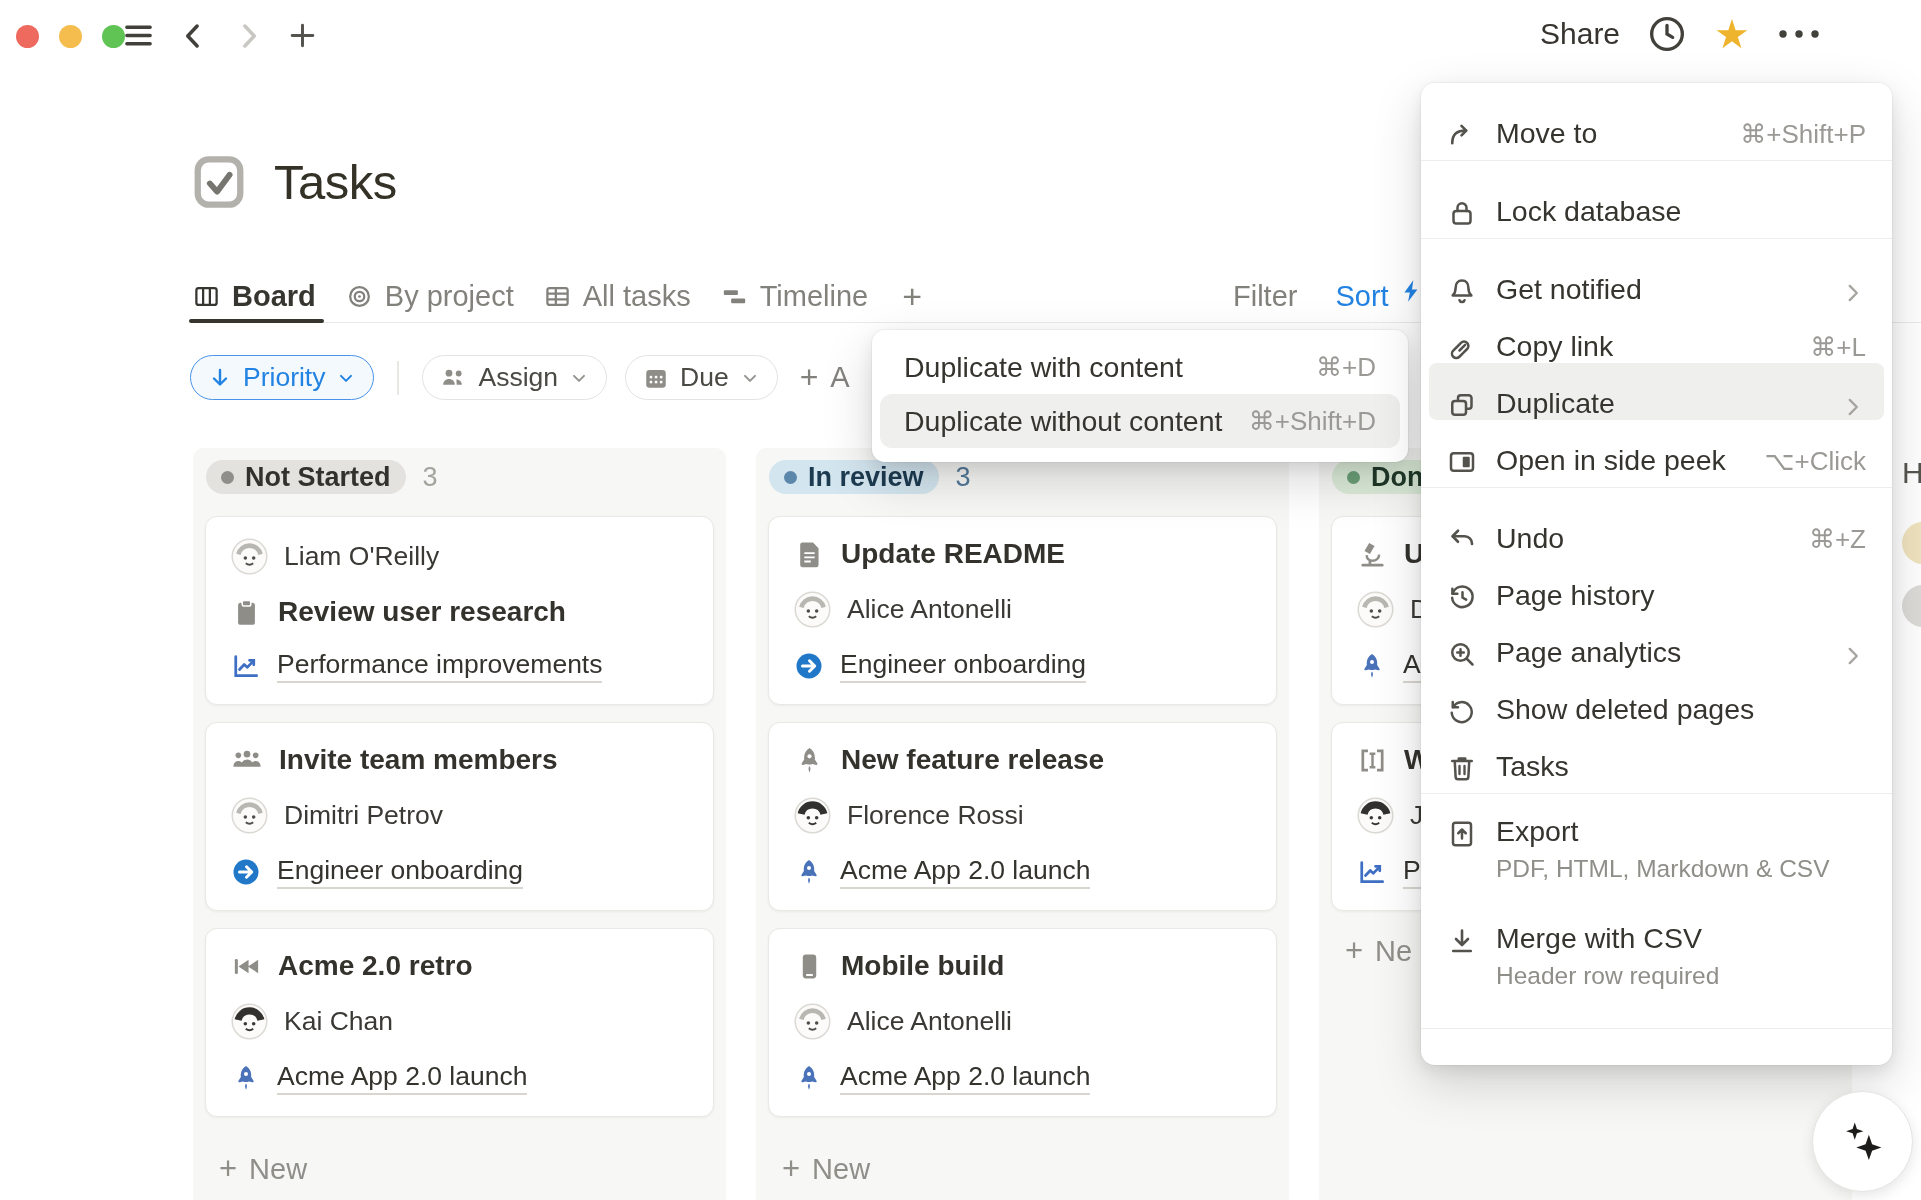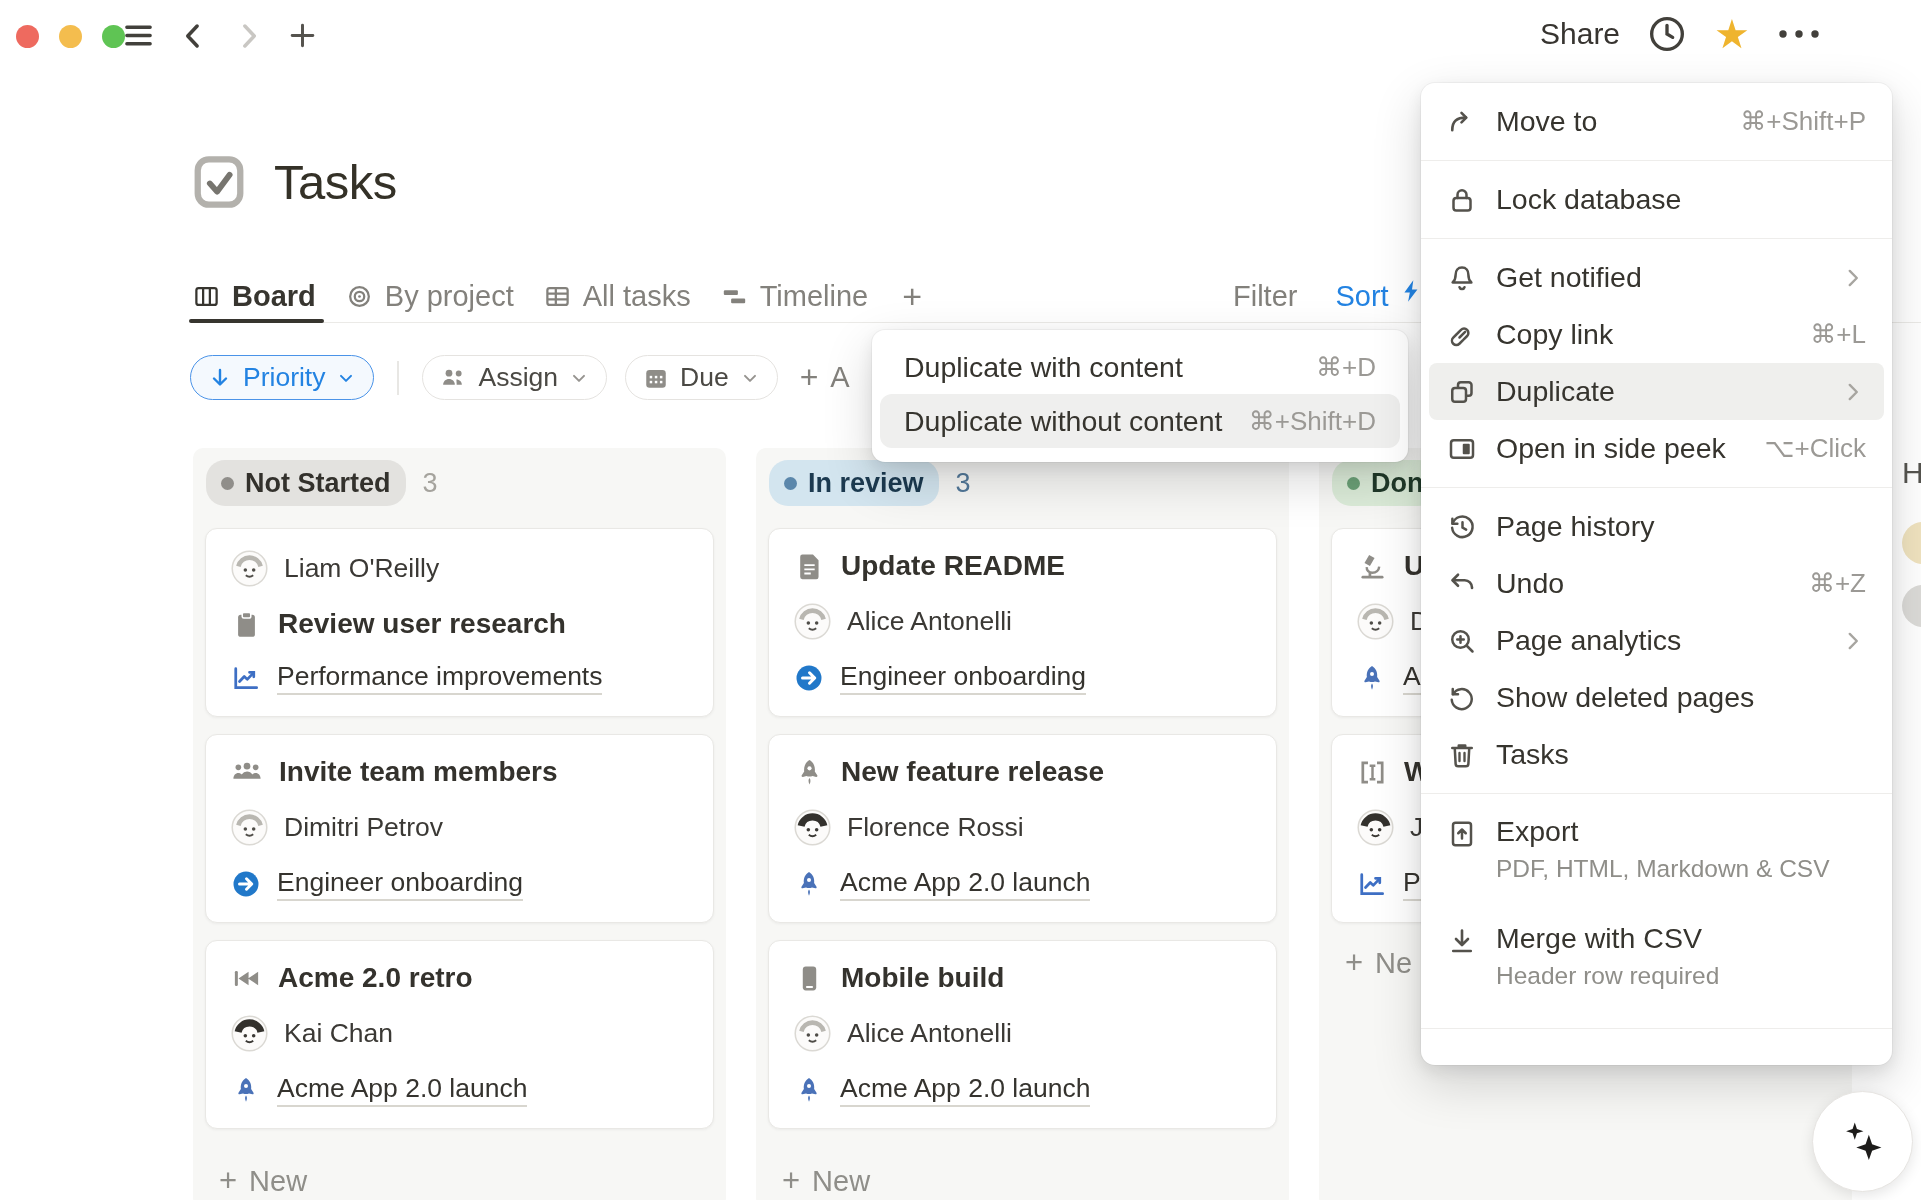--- a/index.html
+++ b/index.html
@@ -40,21 +40,21 @@
   .chipic{color:#8f8d88}
   .vdiv{width:2px;height:34px;background:#e8e7e4;margin:0 5px}
   .addf{display:flex;align-items:center;gap:12px;color:#83817c;font-size:29px;margin-left:4px}
   .addf .ap{font-size:32px}
   
   .board{position:absolute;left:193px;top:448px;right:0;height:760px}
   .col{position:absolute;top:0;width:533px;height:760px;background:#f7f7f5;border-radius:10px;
        padding:12px 12px 0;box-sizing:border-box}
   .col1{left:0}.col2{left:563px}.col3{left:1126px}
   .colhead{display:flex;align-items:center;margin-bottom:22px;margin-left:1px}
-  .pill{display:inline-flex;align-items:center;gap:11px;height:46px;padding:0 15px;border-radius:19px;
+  .pill{display:inline-flex;align-items:center;gap:11px;height:34px;padding:0 15px;border-radius:19px;
         font-size:27px;font-weight:700}
   .pill .dot{width:13px;height:13px;border-radius:50%}
   .pill.g{background:#e3e2df;color:#33312c}.pill.g .dot{background:#908e8a}
   .pill.b{background:#d3e5ef;color:#1c3a50}.pill.b .dot{background:#5b87ab}
   .pill.gr{background:#dcecd9;color:#213a2a}.pill.gr .dot{background:#6ba077}
   .count{margin-left:17px;font-size:27px;color:#a5a39d}
   .count.b{color:#527899}
   .card{background:#fff;border:1px solid #e9e8e5;border-radius:12px;box-shadow:0 1px 3px rgba(15,15,15,.05);
         padding:21px 25px;margin-bottom:17px}
   .crow{display:flex;align-items:center;gap:16px}
@@ -67,21 +67,21 @@
   .avatar{width:37px;height:37px;border-radius:50%;flex:none}
   .newrow{display:flex;align-items:center;gap:12px;color:#8f8e89;font-size:29px;padding-left:14px;margin-top:34px}
   .col3 .newrow{margin-top:22px}
   .newrow .np{font-size:31px}
   
   .menu{position:absolute;left:1421px;top:83px;width:471px;background:#fff;border-radius:14px;z-index:60;
         box-shadow:0 0 0 1px rgba(15,15,15,.04),0 6px 16px rgba(15,15,15,.08),0 18px 50px rgba(15,15,15,.16);
         padding-bottom:36px;box-sizing:border-box}
   .sec{padding:10px 0}
   .sep{height:1px;background:#eeedeb}
-  .mrow{display:flex;align-items:center;height:57px;padding:0 26px;gap:19px;font-size:28.5px;color:#36342e}
+  .mrow{display:flex;align-items:flex-end;height:57px;padding:0 26px;gap:19px;font-size:28.5px;color:#36342e}
   .mrow .micon{flex:none;color:#54524c}
   .mlabel{flex:1;white-space:nowrap}
   .mshort{color:#9b9995;font-size:26px;white-space:nowrap}
   .mchev{color:#a7a5a0}
   .mrow.hl{background:#efefed;border-radius:8px;margin:0 8px;padding:0 18px}
   .mrow.tall{height:96px;align-items:flex-start;padding-top:11px}
   .mrow.tall .micon{margin-top:4px}
   .mstack{display:flex;flex-direction:column;gap:7px}
   .msub{font-size:24.5px;color:#8f8e89;white-space:nowrap}
   
@@ -775,33 +775,33 @@
           </span>
         <span class="mlabel">Open in side peek</span>
         <span class="mshort">⌥+Click</span>
       </div>
     </div>
     <div class="sep"></div>
     <div class="sec">
       <div class="mrow">
         <span class="micon">
             <svg class="ic" width="30" height="30">
-              <use href="#i-hist"></use>
-            </svg>
-          </span>
-        <span class="mlabel">Page history</span>
-      </div>
-      <div class="mrow">
-        <span class="micon">
-            <svg class="ic" width="30" height="30">
               <use href="#i-undo"></use>
             </svg>
           </span>
         <span class="mlabel">Undo</span>
         <span class="mshort">⌘+Z</span>
+      </div>
+      <div class="mrow">
+        <span class="micon">
+            <svg class="ic" width="30" height="30">
+              <use href="#i-hist"></use>
+            </svg>
+          </span>
+        <span class="mlabel">Page history</span>
       </div>
       <div class="mrow">
         <span class="micon">
             <svg class="ic" width="30" height="30">
               <use href="#i-mag"></use>
             </svg>
           </span>
         <span class="mlabel">Page analytics</span>
         <span class="mchev">
             <svg class="ic" width="26" height="26">

